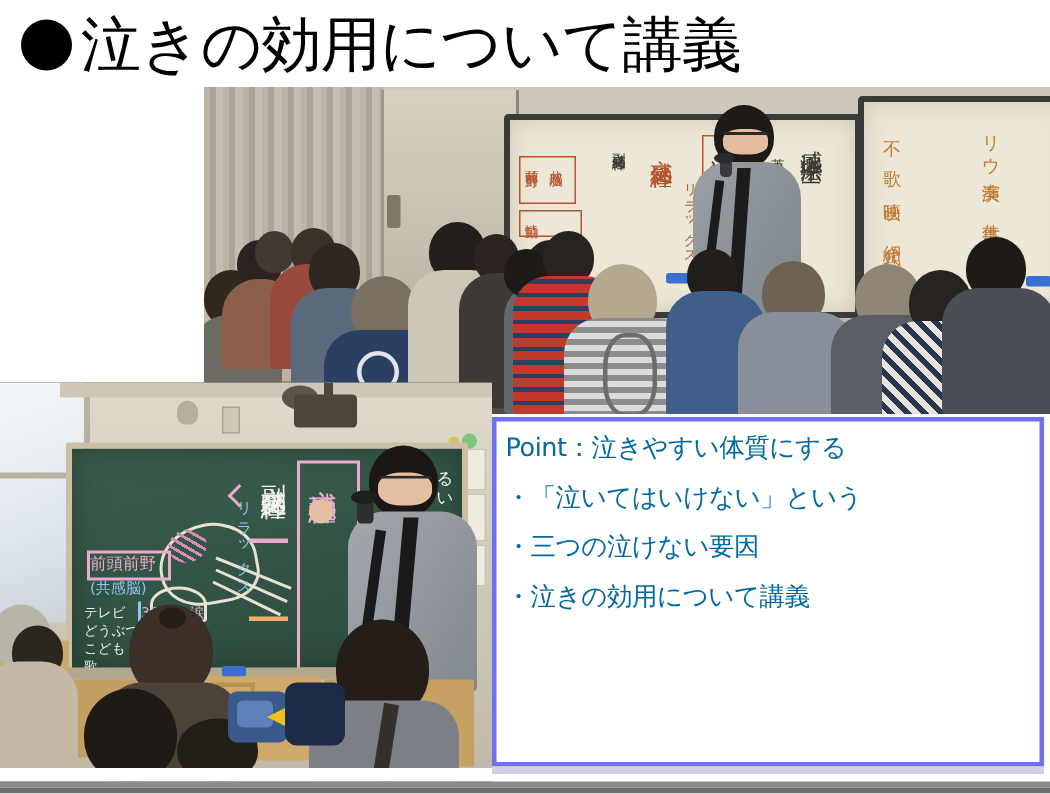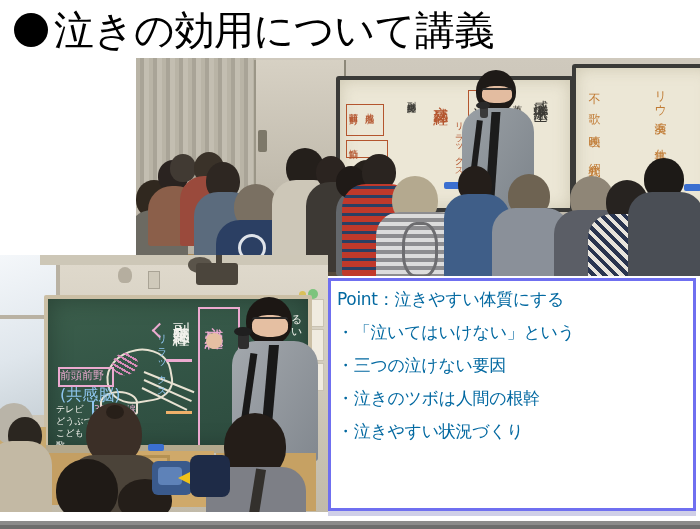--- a/index.html
+++ b/index.html
@@ -258,21 +258,21 @@
 
         <div class="p2-brain"></div>
         <div class="p2-brainfill"></div>
         <div class="p2-ray" style="left:96px;top:72px;width:54px;transform:rotate(22deg);"></div>
         <div class="p2-ray" style="left:96px;top:80px;width:52px;transform:rotate(24deg);"></div>
         <div class="p2-ray" style="left:94px;top:88px;width:50px;transform:rotate(26deg);"></div>
         <div style="position:absolute;left:52px;top:92px;width:34px;height:20px;border:2px solid #e8e2d2;border-radius:50% 50% 10% 10%;"></div>
 
         <div class="chk-frame" style="left:10px;top:68px;width:52px;height:16px;"></div>
         <div class="chk-h chk-p" style="left:12px;top:69px;font-size:11px;letter-spacing:0px;">前頭前野</div>
-        <div class="chk-h chk-b" style="left:12px;top:86px;font-size:16px;">(共感脳)</div>
+        <div class="chk-h chk-b" style="left:12px;top:86px;font-size:10px;">(共感脳)</div>
 
         <div class="chk-h chk-w" style="left:8px;top:104px;font-size:9px;line-height:12px;">テレビ<br>どうぶつ<br>こども<br>歌</div>
         <div class="chk-h chk-p" style="left:46px;top:104px;font-size:9px;line-height:12px;">3種類の涙<br>反射の涙<br>感情<br>整理</div>
         <div style="position:absolute;left:44px;top:102px;width:2px;height:44px;background:#8fc6f0;"></div>
 
         <div class="chk chk-w" style="left:124px;top:10px;font-size:17px;">副交感神経</div>
         <div class="chk chk-b" style="left:108px;top:28px;font-size:10px;">リラックス</div>
         <div style="position:absolute;left:106px;top:26px;width:9px;height:9px;border-left:2px solid #ecaad0;border-bottom:2px solid #ecaad0;transform:rotate(45deg);"></div>
 
         <div class="chk-frame" style="left:150px;top:8px;width:38px;height:136px;"></div>
@@ -327,22 +327,21 @@
       <div style="position:absolute;left:178px;top:216px;width:14px;height:14px;background:#f0c219;
             clip-path:polygon(100% 0,100% 100%,0 50%);"></div>
       <div style="position:absolute;left:190px;top:200px;width:40px;height:42px;background:#1e2b47;border-radius:8px;"></div>
     </div>
   </div>
 
   <div class="point-box">
     <div class="point-line">Point：泣きやすい体質にする</div>
     <div class="point-line">・「泣いてはいけない」という</div>
     <div class="point-line">・三つの泣けない要因</div>
-    <div class="point-line">・泣きのツボは人間の根幹</div>
-    <div class="point-line">・泣きやすい状況づくり</div>
+    <div class="point-line">・泣きの効用について講義</div>
   </div>
 
   <div class="box-shadow-strip"></div>
   <div class="bottom-white"></div>
   <div class="bottom-grey"></div>
   <div class="bottom-dark"></div>
 
 </div>
 
 </body></html>

